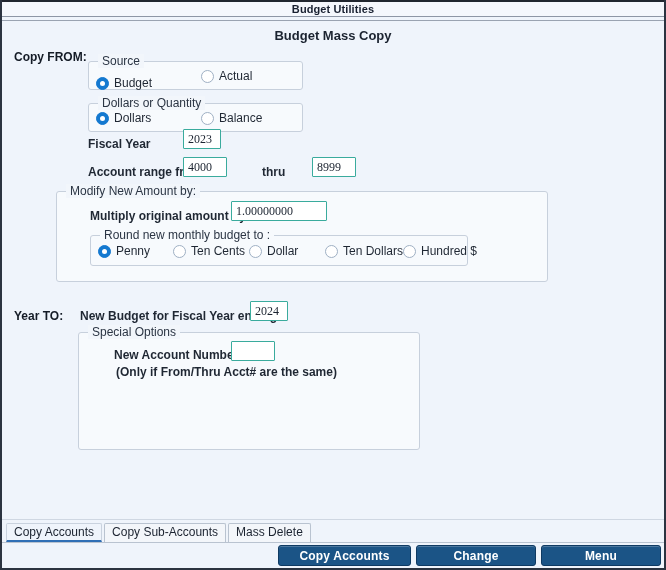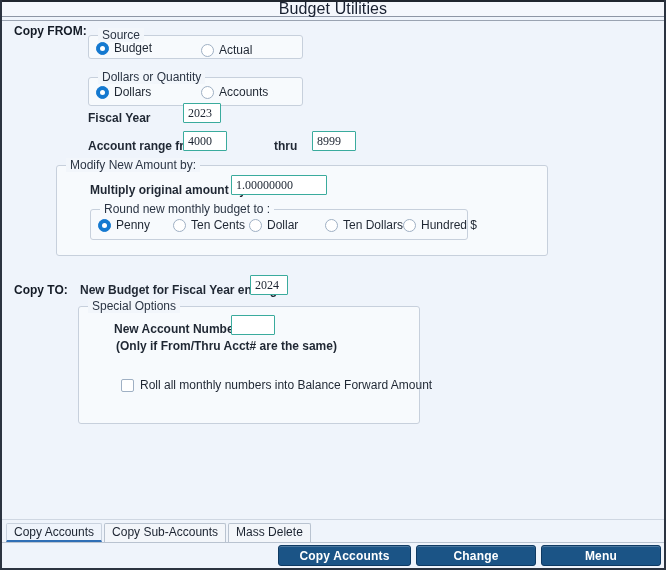--- a/index.html
+++ b/index.html
@@ -37,22 +37,22 @@
     flex: 0 0 14px;
     background: #f4f7fc;
     border-top: 2px solid #20262f;
     border-bottom: 1px solid #8d96a5;
     display: flex;
     align-items: center;
     justify-content: center;
     position: relative;
   }
   .titlebar-text {
-    font-size: 16px;
-    font-weight: normal;
+    font-size: 11px;
+    font-weight: bold;
     color: #182030;
     line-height: 1;
     letter-spacing: 0.1px;
   }
   .titlebar-sep {
     height: 3px;
     flex: 0 0 3px;
     background: #eff4fb;
     border-bottom: 1px solid #9aa3b1;
   }
@@ -269,55 +269,56 @@
 </head>
 <body>
 
 <div class="window">
 
   <div class="titlebar">
     <span class="titlebar-text">Budget Utilities</span>
   </div>
   <div class="titlebar-sep"></div>
 
+  <div class="page-heading">Budget Mass Copy</div>
 
   <div class="body-area">
 
     <div class="section-label" style="left:12px; top:3px;">Copy FROM:</div>
 
-    <div class="groupbox" style="left:86px; top:14px; width:215px; height:24px;">
+    <div class="groupbox" style="left:86px; top:14px; width:215px; height:29px;">
       <span class="legend">Source</span>
-      <div class="radio-row" style="left:7px; top:5px;justify-content:flex-end;">
+      <div class="radio-row" style="left:7px; top:14px;justify-content:flex-end;">
         <span class="radio checked"></span>
         <span class="radio-label">Budget</span>
       </div>
       <div class="radio-row" style="left:112px; top:7px;">
         <span class="radio"></span>
         <span class="radio-label">Actual</span>
       </div>
     </div>
 
     <div class="groupbox" style="left:86px; top:56px; width:215px; height:29px;">
       <span class="legend">Dollars or Quantity</span>
       <div class="radio-row" style="left:7px; top:7px;">
         <span class="radio checked"></span>
         <span class="radio-label">Dollars</span>
       </div>
       <div class="radio-row" style="left:112px; top:7px;">
         <span class="radio"></span>
-        <span class="radio-label">Accounts</span>
+        <span class="radio-label">Balance</span>
       </div>
     </div>
 
     <div class="text" style="left:86px; top:90px;">Fiscal Year</div>
     <input class="field" style="left: 181px; top: 82px; width: 38px;" value="2023">
 
     <div class="text" style="left:86px; top:118px;">Account range from:</div>
     <input class="field" style="left: 181px; top: 110px; width: 44px;" value="4000">
-    <div class="text" style="left:272px; top:118px;">thru</div>
+    <div class="text" style="left:260px; top:118px;">thru</div>
     <input class="field" style="left: 310px; top: 110px; width: 44px;" value="8999">
 
     <div class="groupbox" style="left:54px; top:144px; width:492px; height:91px;">
       <span class="legend">Modify New Amount by:</span>
 
       <div class="text" style="left:33px; top:17px;">Multiply original amount by:</div>
       <input class="field right" style="left: 174px; top: 9px; width: 96px;" value="1.00000000">
 
       <div class="groupbox" style="left:33px; top:43px; width:378px; height:31px;">
         <span class="legend" style="background:#f7fafd;">Round new monthly budget to :</span>
@@ -337,36 +338,32 @@
           <span class="radio"></span>
           <span class="radio-label">Ten Dollars</span>
         </div>
         <div class="radio-row" style="left:312px; top:8px;">
           <span class="radio"></span>
           <span class="radio-label">Hundred $</span>
         </div>
       </div>
     </div>
 
-    <div class="section-label" style="left:12px; top:262px;">Copy TO:</div>
+    <div class="section-label" style="left:12px; top:262px;">Year TO:</div>
     <div class="text" style="left:78px; top:262px;">New Budget for Fiscal Year ending:</div>
     <input class="field" style="left: 248px; top: 254px; width: 38px;" value="2024">
 
     <div class="groupbox" style="left:76px; top:285px; width:342px; height:118px;">
       <span class="legend">Special Options</span>
 
       <div class="text" style="left:35px; top:15px;">New Account Number:</div>
       <input class="field" style="left: 152px; top: 8px; width: 44px;" value="">
 
       <div class="text" style="left:37px; top:32px;">(Only if From/Thru Acct# are the same)</div>
 
-      <div class="check-row" style="left:42px; top:71px;">
-        <span class="checkbox"></span>
-        <span class="check-label">Roll all monthly numbers into Balance Forward Amount</span>
-      </div>
 
     </div>
 
   </div>
 
   <div class="tabstrip">
     <div class="tab active">Copy Accounts</div>
     <div class="tab">Copy Sub-Accounts</div>
     <div class="tab">Mass Delete</div>
   </div>

